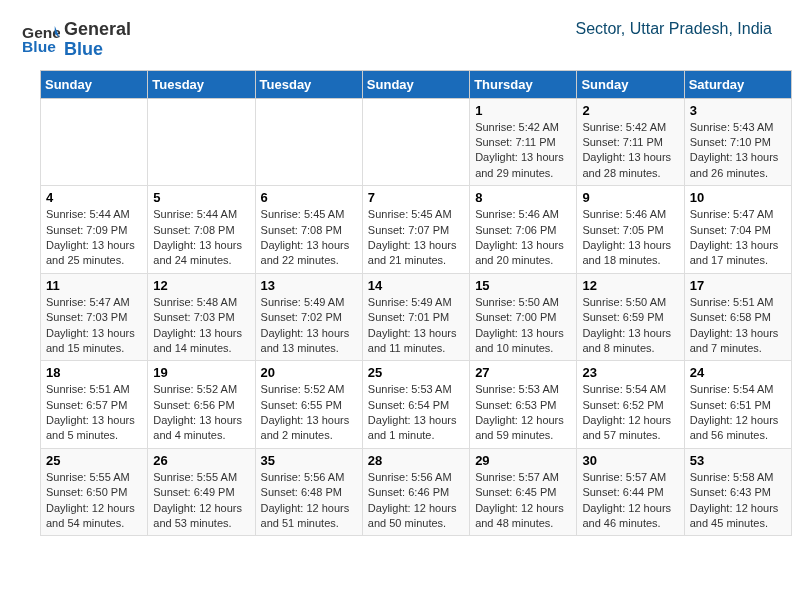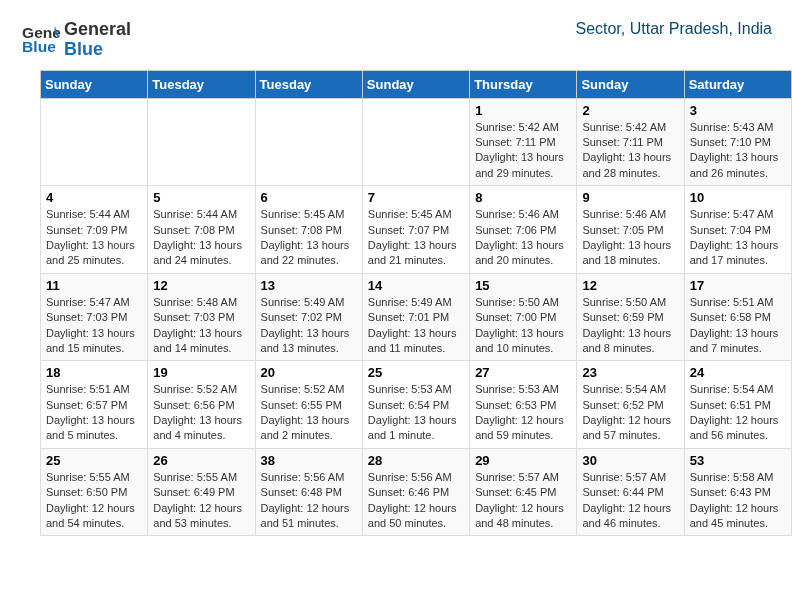--- a/index.html
+++ b/index.html
@@ -222,21 +222,21 @@
       <tr>
         <td>
           <span class="day-num">25</span>
           <div class="day-info">Sunrise: 5:55 AM<br>Sunset: 6:50 PM<br>Daylight: 12 hours<br>and 54 minutes.</div>
         </td>
         <td>
           <span class="day-num">26</span>
           <div class="day-info">Sunrise: 5:55 AM<br>Sunset: 6:49 PM<br>Daylight: 12 hours<br>and 53 minutes.</div>
         </td>
         <td>
-          <span class="day-num">38</span>
+          <span class="day-num">35</span>
           <div class="day-info">Sunrise: 5:56 AM<br>Sunset: 6:48 PM<br>Daylight: 12 hours<br>and 51 minutes.</div>
         </td>
         <td>
           <span class="day-num">28</span>
           <div class="day-info">Sunrise: 5:56 AM<br>Sunset: 6:46 PM<br>Daylight: 12 hours<br>and 50 minutes.</div>
         </td>
         <td>
           <span class="day-num">29</span>
           <div class="day-info">Sunrise: 5:57 AM<br>Sunset: 6:45 PM<br>Daylight: 12 hours<br>and 48 minutes.</div>
         </td>

